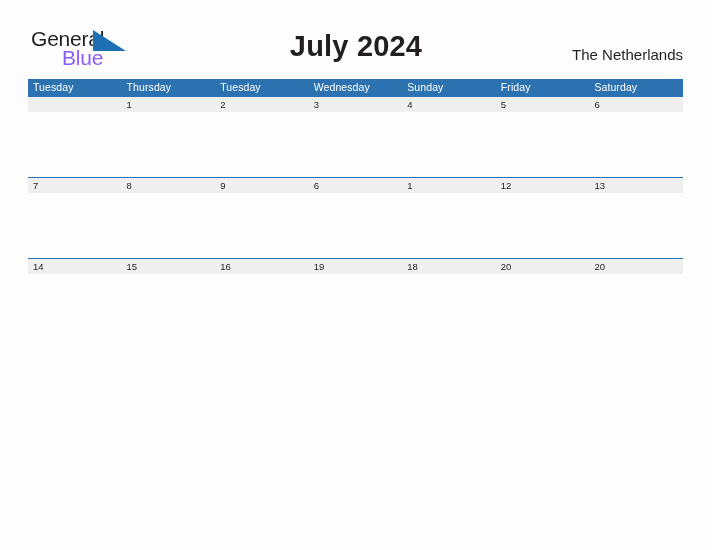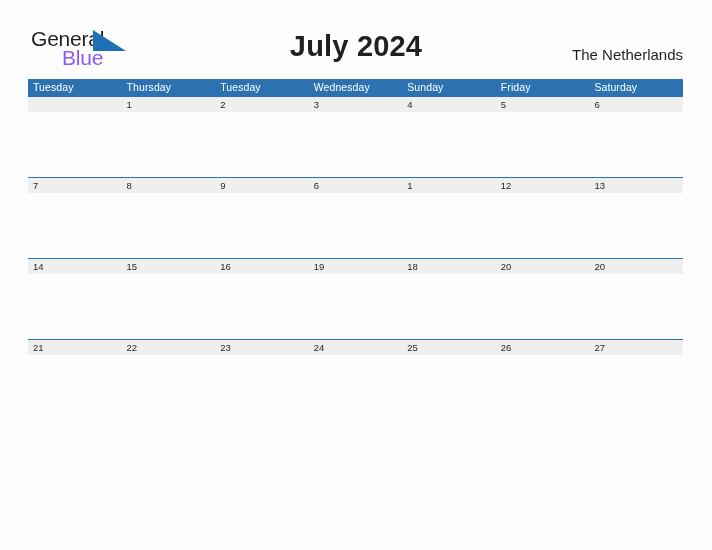--- a/index.html
+++ b/index.html
@@ -226,39 +226,16 @@
           <span class="daynum-strip">18</span>
         </td>
       <td>
           <span class="daynum-strip">20</span>
         </td>
       <td>
           <span class="daynum-strip">20</span>
         </td>
     </tr>
 
-    <tr>
-      <td>
-          <span class="daynum-strip">21</span>
-        </td>
-      <td>
-          <span class="daynum-strip">22</span>
-        </td>
-      <td>
-          <span class="daynum-strip">23</span>
-        </td>
-      <td>
-          <span class="daynum-strip">24</span>
-        </td>
-      <td>
-          <span class="daynum-strip">25</span>
-        </td>
-      <td>
-          <span class="daynum-strip">26</span>
-        </td>
-      <td>
-          <span class="daynum-strip">27</span>
-        </td>
-    </tr>
 
 
   </tbody>
 </table>
 
 </body></html>

